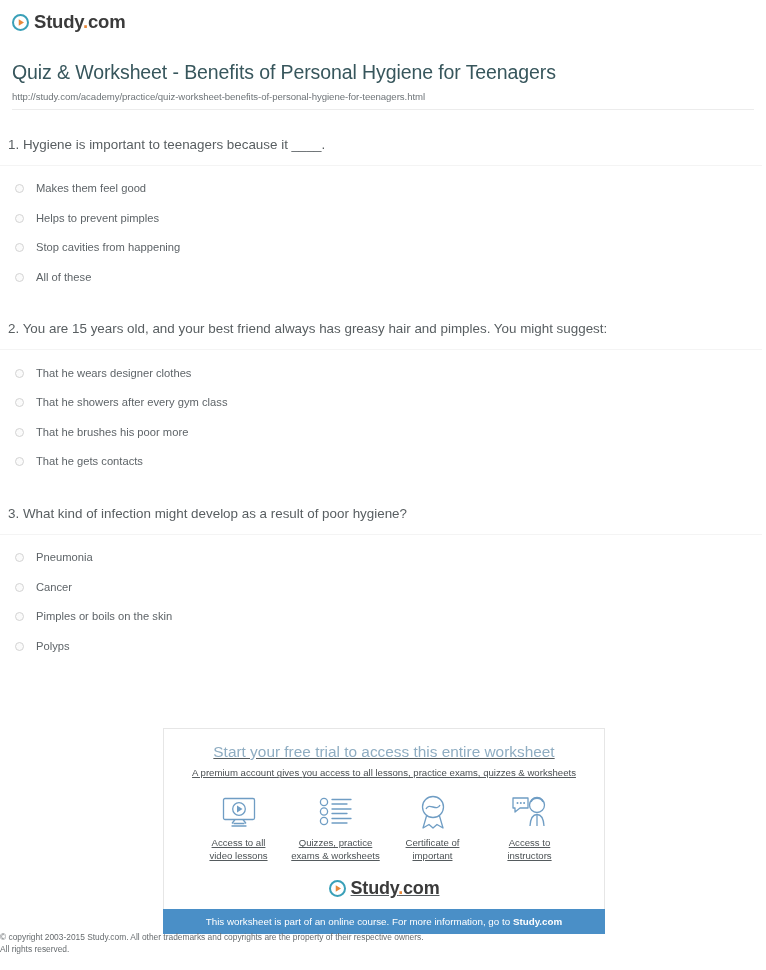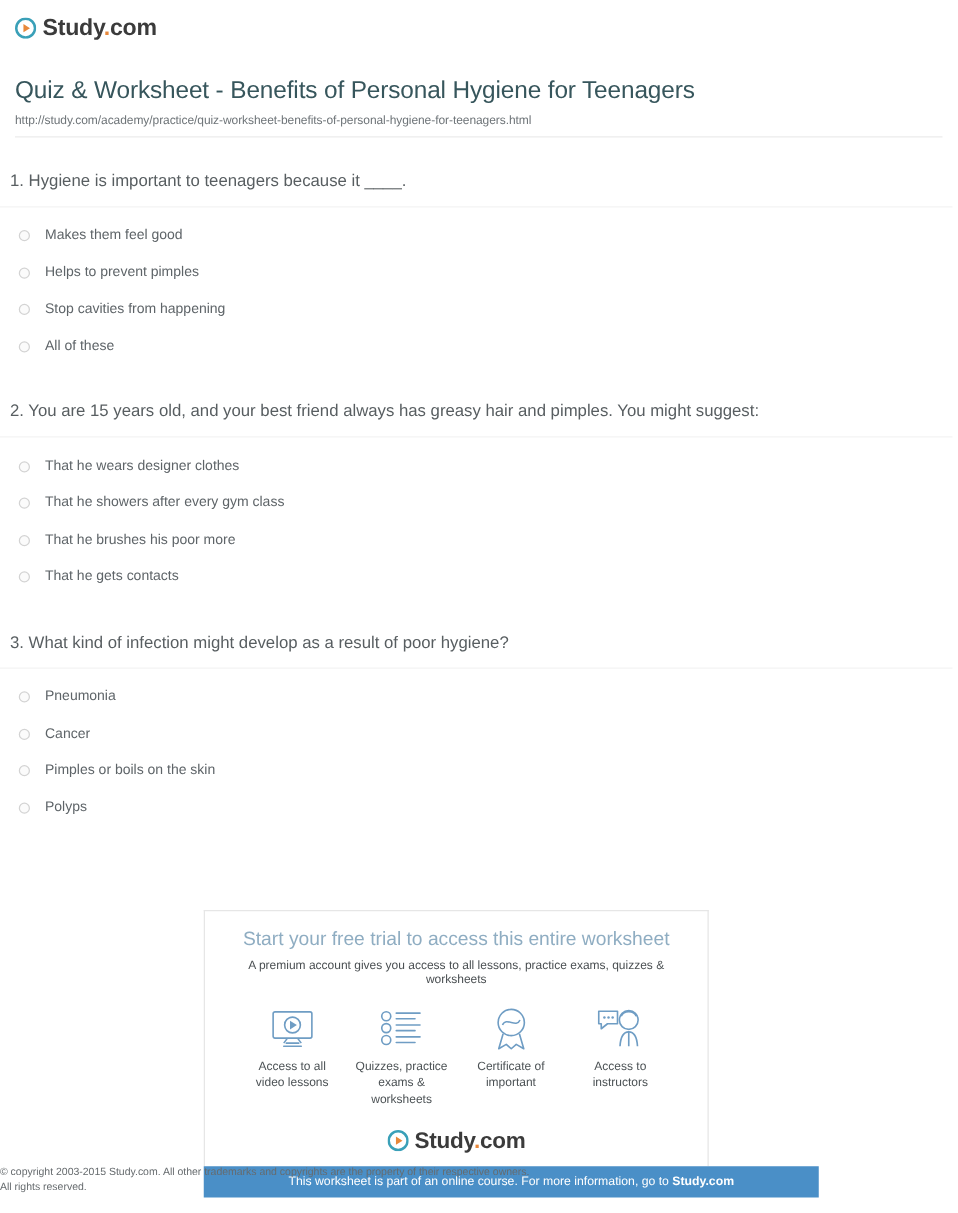--- a/index.html
+++ b/index.html
@@ -110,23 +110,24 @@
     position: absolute;
     left: 163px;
     top: 728px;
     width: 442px;
   }
   .promo-card {
     background: #ffffff;
     border: 1px solid #e6e6e6;
     border-bottom: 0;
     box-sizing: border-box;
-    width: 404px;
+    width: 442px;
     padding: 14px 12px 6px 12px;
     text-align: center;
+    text-decoration: underline;
   }
   .promo-title {
     font-size: 15.4px;
     color: #8fadc2;
     line-height: 1.2;
     font-weight: normal;
   }
   .promo-sub {
     font-size: 9.6px;
     color: #4a4f52;
@@ -166,21 +167,21 @@
     margin-top: 16px;
     margin-bottom: 6px;
   }
   .promo-logo .logo-text { font-size: 18px; }
   .promo-banner {
     background: #4a8fc7;
     color: #ffffff;
     font-size: 9.8px;
     text-align: center;
     padding: 7px 16px;
-    width: 492px;
+    width: 442px;
     box-sizing: border-box;
   }
   .promo-banner b { font-weight: bold; }
 
   .copyright {
     position: absolute;
     left: 0;
     top: 932px;
     width: 754px;
     text-align: left;

